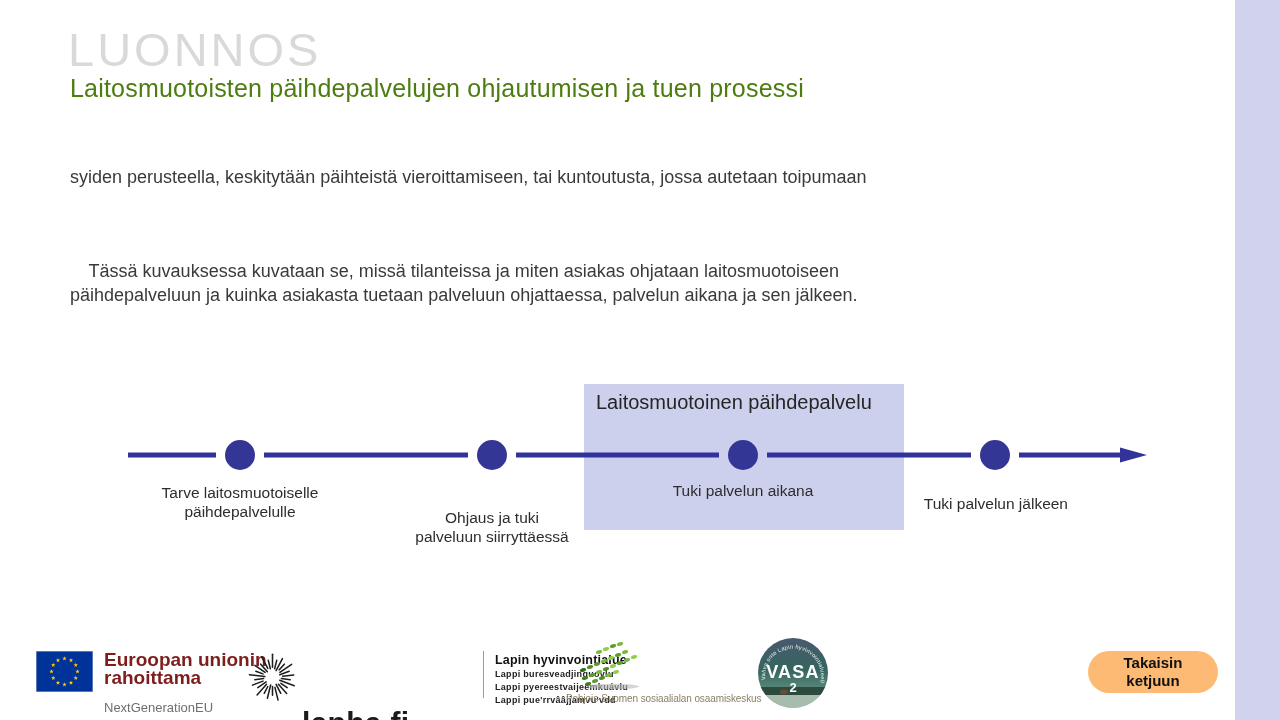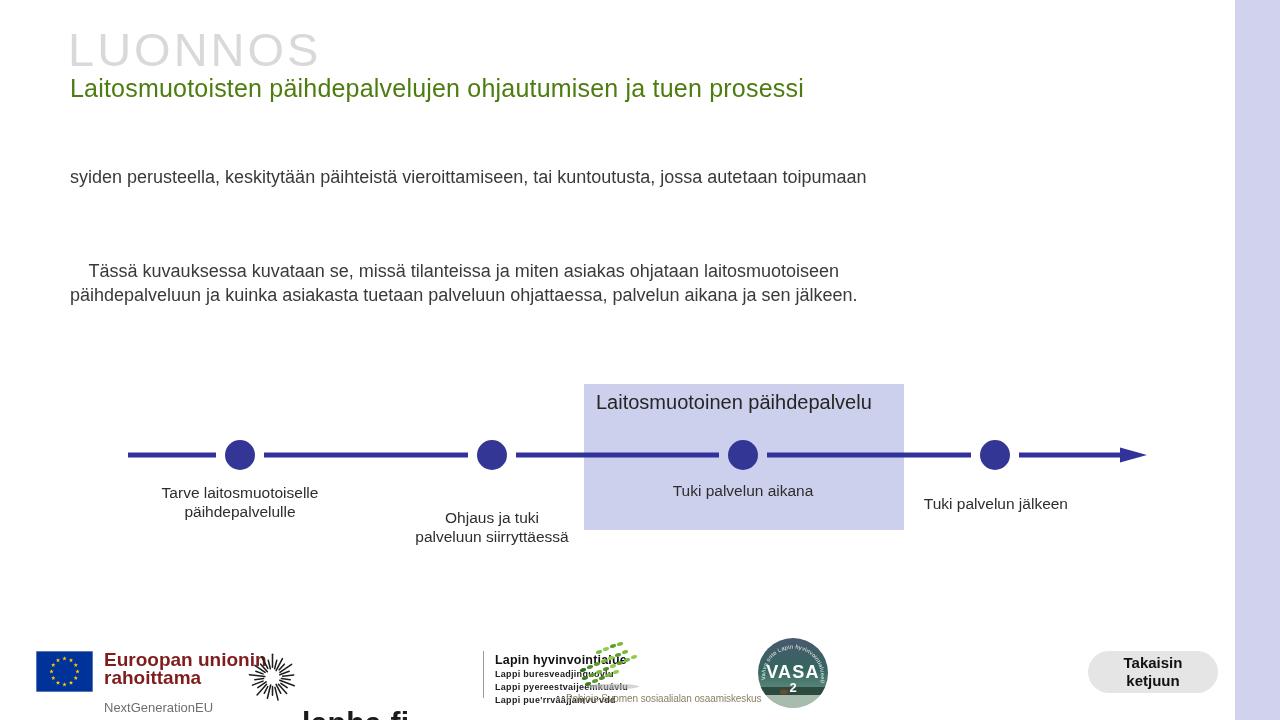--- a/index.html
+++ b/index.html
@@ -50,21 +50,21 @@
   .lapha-fi{font-size:12.5px;font-weight:bold;color:#111;letter-spacing:0.2px;}
   .lapha-sami{font-size:9px;font-weight:bold;color:#222;line-height:11px;letter-spacing:0.3px;margin-top:2px;}
 
   .poske-icon{left:575px;top:640px;width:100px;height:50px;}
   .poske-caption{left:566px;top:693px;width:190px;font-size:10px;color:#8c8066;white-space:nowrap;letter-spacing:-0.1px;}
 
   .vasa-badge{left:757px;top:637px;width:72px;height:72px;}
 
   .back-button{
     left:1088px;top:651px;width:130px;height:42px;border-radius:21px;
-    background:#e5e5e5;border:none;cursor:pointer;
+    background:#fdba74;border:none;cursor:pointer;
     font-family:"Liberation Sans", sans-serif;
     font-size:15px;font-weight:bold;color:#111;line-height:18px;
     white-space:pre-line;text-align:center;
     display:flex;align-items:center;justify-content:center;
   }
 </style>
 </head>
 <body>
 
 <div class="abs side-stripe"></div>

